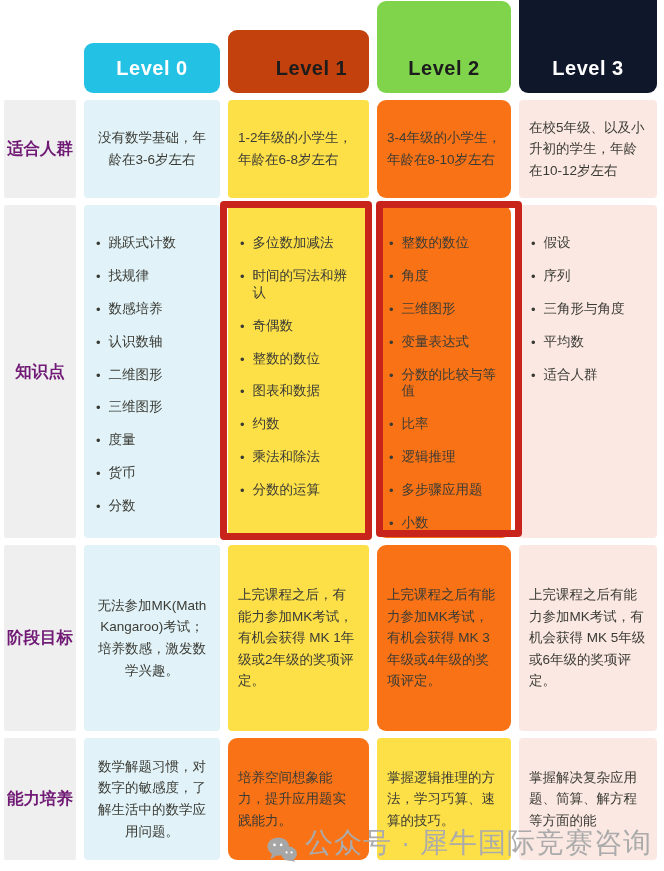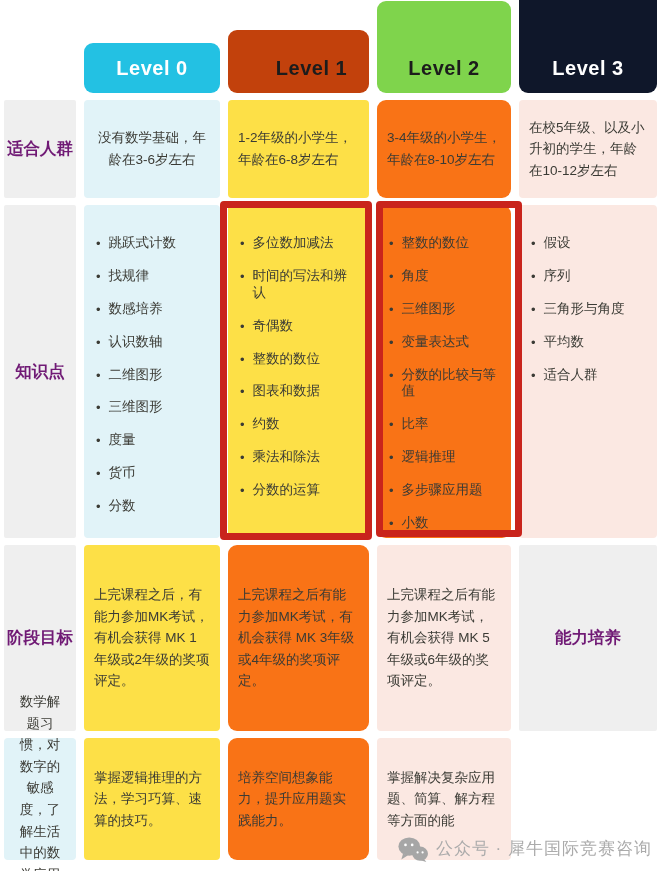--- a/index.html
+++ b/index.html
@@ -55,22 +55,22 @@
   
   .cell.hl::after{
     content:"";position:absolute;border:7px solid #C9241C;border-radius:4px;
     pointer-events:none;z-index:3;
   }
   .cell.hl1::after{top:-4px;bottom:-2px;left:-8px;right:-3px;}
   .cell.hl2::after{top:-4px;bottom:1px;left:-1px;right:-11px;}
   
   .watermark{
     position:absolute;right:12px;bottom:9px;z-index:5;
-    display:flex;align-items:flex-start;gap:8px;
-    font-size:17px;color:#ABABAB;letter-spacing:1px;
+    display:flex;align-items:flex-end;gap:8px;
+    font-size:28px;color:#ABABAB;letter-spacing:1px;
   }
   .watermark svg{display:block;}
 </style>
 </head>
 <body>
 
 <div class="page">
   <div class="grid">
 
     <div></div>
@@ -247,41 +247,44 @@
           <li>
             <span class="bullet">•</span>
             <span>适合人群</span>
           </li>
         </ul>
     </div>
 
     <div class="rowlabel">
       <span>阶段目标</span>
     </div>
+    <div class="cell c0 center">
+      <p>无法参加MK(Math Kangaroo)考试；培养数感，激发数学兴趣。</p>
+    </div>
     <div class="cell c1 center">
       <p>上完课程之后，有能力参加MK考试，有机会获得 MK 1年级或2年级的奖项评定。</p>
     </div>
     <div class="cell c2 center">
       <p>上完课程之后有能力参加MK考试，有机会获得 MK 3年级或4年级的奖项评定。</p>
     </div>
     <div class="cell c3 center">
       <p>上完课程之后有能力参加MK考试，有机会获得 MK 5年级或6年级的奖项评定。</p>
     </div>
 
     <div class="rowlabel">
       <span>能力培养</span>
     </div>
     <div class="cell c0 center">
       <p>数学解题习惯，对数字的敏感度，了解生活中的数学应用问题。</p>
     </div>
+    <div class="cell c2 center">
+      <p>培养空间想象能力，提升应用题实践能力。</p>
+    </div>
     <div class="cell c1 center">
       <p>掌握逻辑推理的方法，学习巧算、速算的技巧。</p>
-    </div>
-    <div class="cell c2 center">
-      <p>培养空间想象能力，提升应用题实践能力。</p>
     </div>
     <div class="cell c3 center">
       <p>掌握解决复杂应用题、简算、解方程等方面的能</p>
     </div>
 
   </div>
 
   <div class="watermark">
     <span>
       <svg width="30" height="25" viewBox="0 0 36 30">

